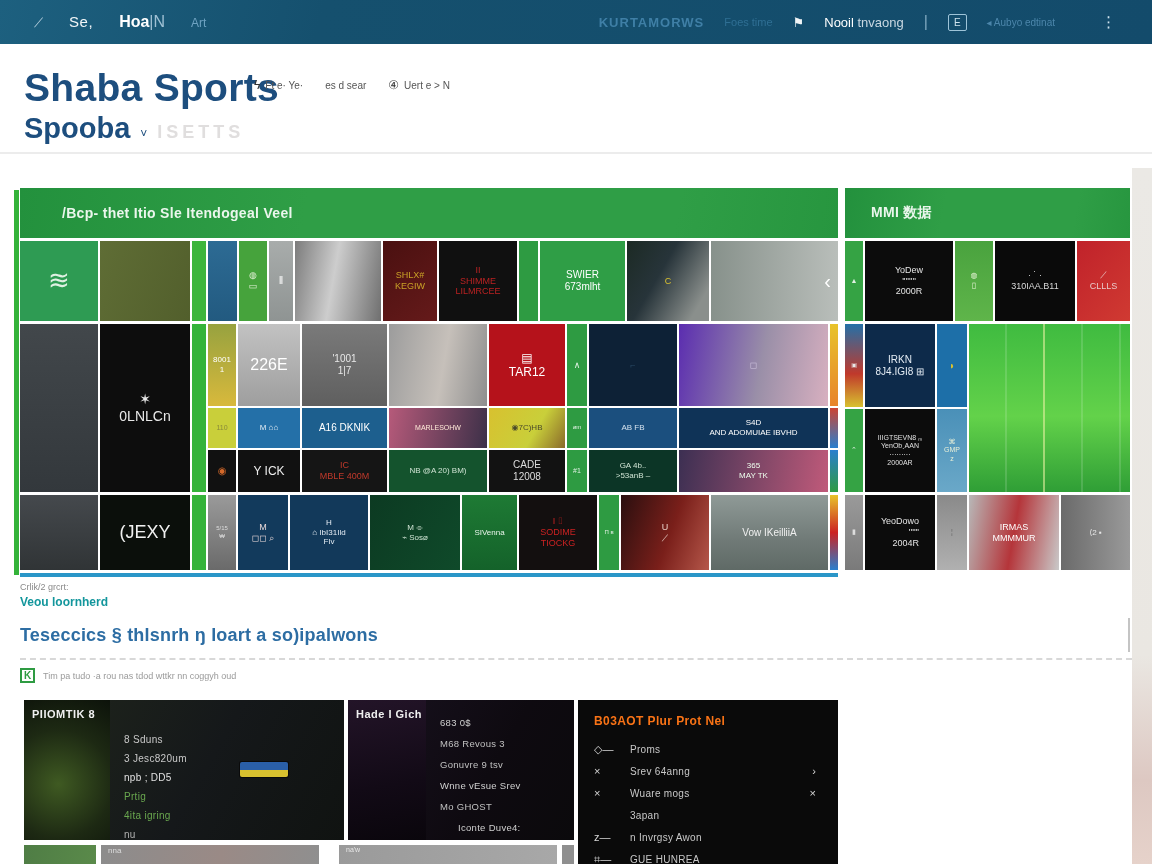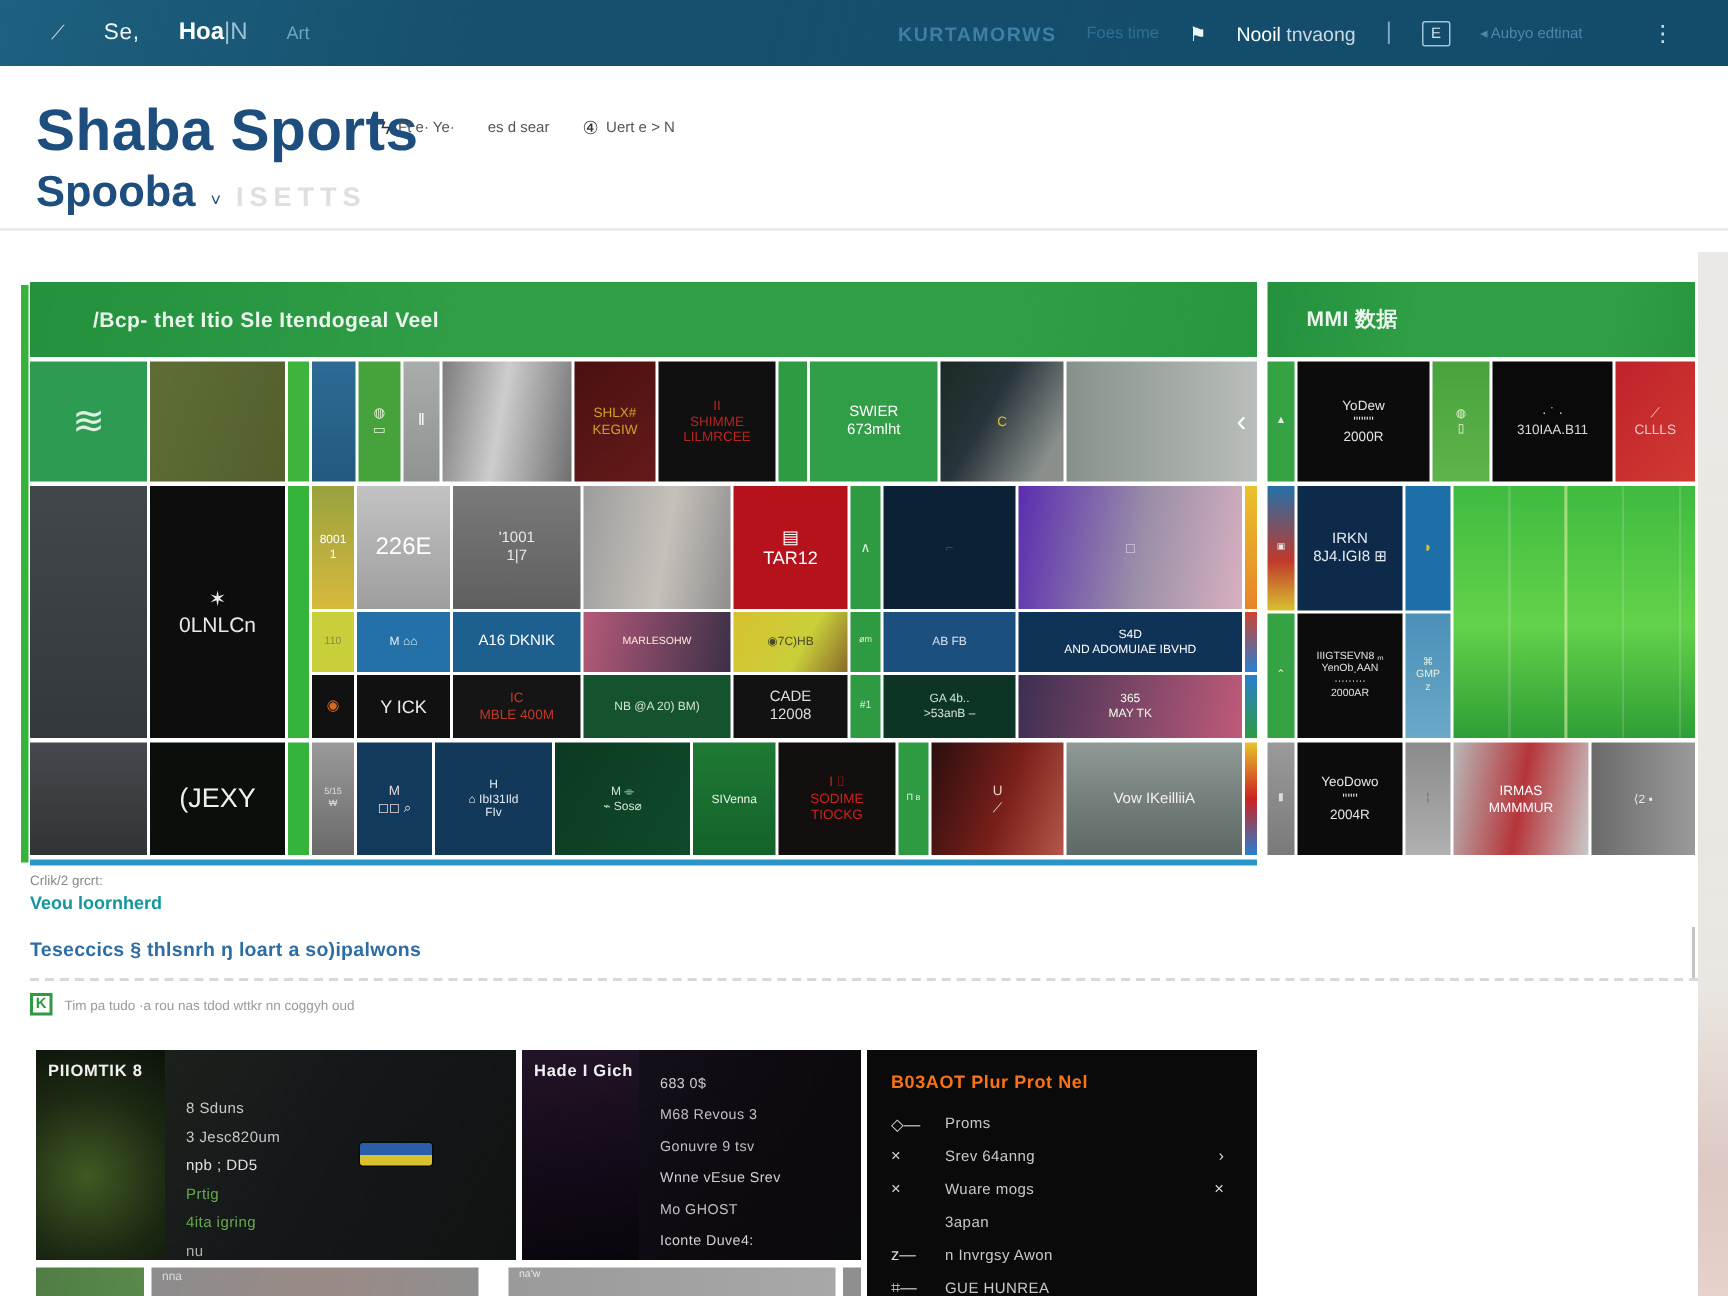--- a/index.html
+++ b/index.html
@@ -62,21 +62,21 @@
 .pitch{flex:1;position:relative}
 .pitch:before{content:"";position:absolute;inset:0;
   background:repeating-linear-gradient(90deg,transparent 0 36px,rgba(255,255,255,.14) 36px 38px)}
 .pitch:after{content:"";position:absolute;left:46%;top:0;width:2px;height:100%;background:rgba(230,240,150,.5)}
 .rD{height:75px}
 
 
 .below{position:absolute;left:20px;top:582px;width:1112px}
 .crumb{font-size:9px;color:#8a8a8a}
 .teallink{font-size:12px;font-weight:bold;color:#13969c;margin-top:3px}
-.heading{font-size:13px;font-weight:600;color:#2d6da3;margin-top:16px;letter-spacing:.2px}
+.heading{font-size:18px;font-weight:600;color:#2d6da3;margin-top:16px;letter-spacing:.2px}
 .dashed{border-top:2px dashed #d8d8d8;margin-top:12px}
 .noterow{display:flex;align-items:center;gap:8px;margin-top:8px}
 .kbadge{width:15px;height:15px;border:2px solid #2e9b42;color:#2e9b42;font-weight:bold;font-size:10px;
   display:flex;align-items:center;justify-content:center;background:#fff}
 .note{font-size:9px;color:#9a9a9a}
 .vline{position:absolute;left:1108px;top:36px;width:2px;height:34px;background:#c4c4c4}
 
 
 .cards{position:absolute;left:24px;top:700px;width:814px;height:164px}
 .card{position:absolute;top:0;overflow:hidden}
@@ -400,21 +400,21 @@
             </div>
           </div>
       </div>
       <div class="tile pitch" style="background:linear-gradient(180deg,#3fbb40,#63d24a 55%,#2f9e36)"></div>
     </div>
     <div class="trow rD">
         <div class="tile" style="width: 18px; background: linear-gradient(rgb(154, 154, 154), rgb(122, 122, 122));">
           <span style="color: rgb(221, 221, 221); font-size: 7px;">▮</span>
         </div>
         <div class="tile" style="width: 70px; background: rgb(12, 12, 12);">
-          <span style="color: rgb(228, 228, 228); font-size: 9px;">YeoDowo
+          <span style="color: rgb(228, 228, 228); font-size: 9px; text-align: right;">YeoDowo
 ''''''
 2004R</span>
         </div>
         <div class="tile" style="width: 30px; background: linear-gradient(rgb(138, 138, 138), rgb(176, 176, 176));">
           <span style="color: rgb(102, 102, 102); font-size: 7px;">¦</span>
         </div>
         <div class="tile" style="width: 90px; background: linear-gradient(100deg, rgb(184, 184, 184), rgb(181, 53, 58) 50%, rgb(201, 201, 201));">
           <span style="color: rgb(255, 255, 255); font-size: 9px;">IRMAS
 MMMMUR</span>
         </div>
@@ -452,21 +452,21 @@
     </div>
     <div class="card card2">
       <div class="img"></div>
       <div class="cardtitle">Hade I Gich</div>
       <div class="list">
           <div class="li-row" style="color: rgb(208, 208, 208);">683 0$</div>
           <div class="li-row" style="color: rgb(192, 192, 192);">M68 Revous  3</div>
           <div class="li-row" style="color: rgb(192, 192, 192);">Gonuvre 9 tsv</div>
           <div class="li-row" style="color: rgb(208, 208, 208);">Wnne vEsue Srev</div>
           <div class="li-row" style="color: rgb(192, 192, 192);">Mo      GHOST</div>
-          <div class="li-row" style="color: rgb(208, 208, 208);">Iconte Duve4:</div>
+          <div class="li-row" style="color: rgb(208, 208, 208); text-align: right;">Iconte Duve4:</div>
         </div>
     </div>
     <div class="card card3">
       <div class="menu-title">B03AOT Plur Prot Nel</div>
       <div>
           <div class="menu-row">
             <span class="mi">◇—</span>
             <span class="mt">Proms</span>
           </div>
           <div class="menu-row">

